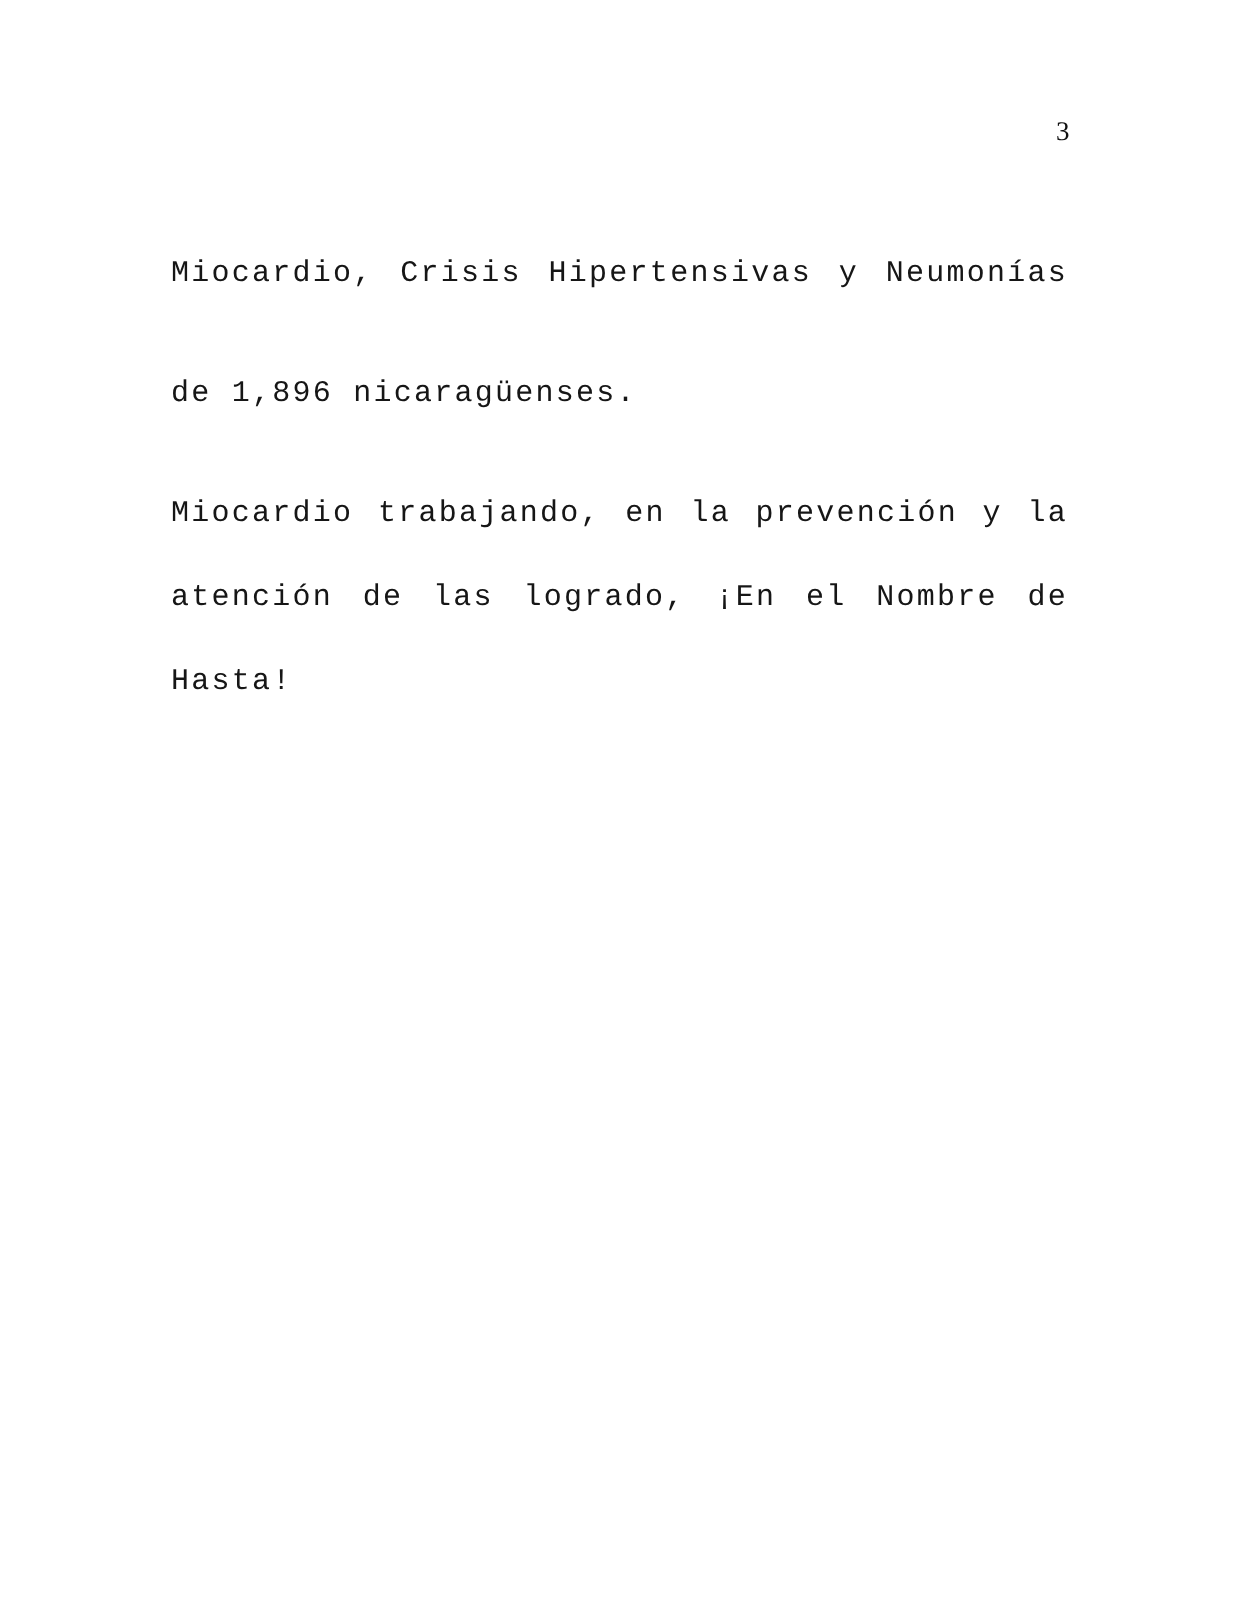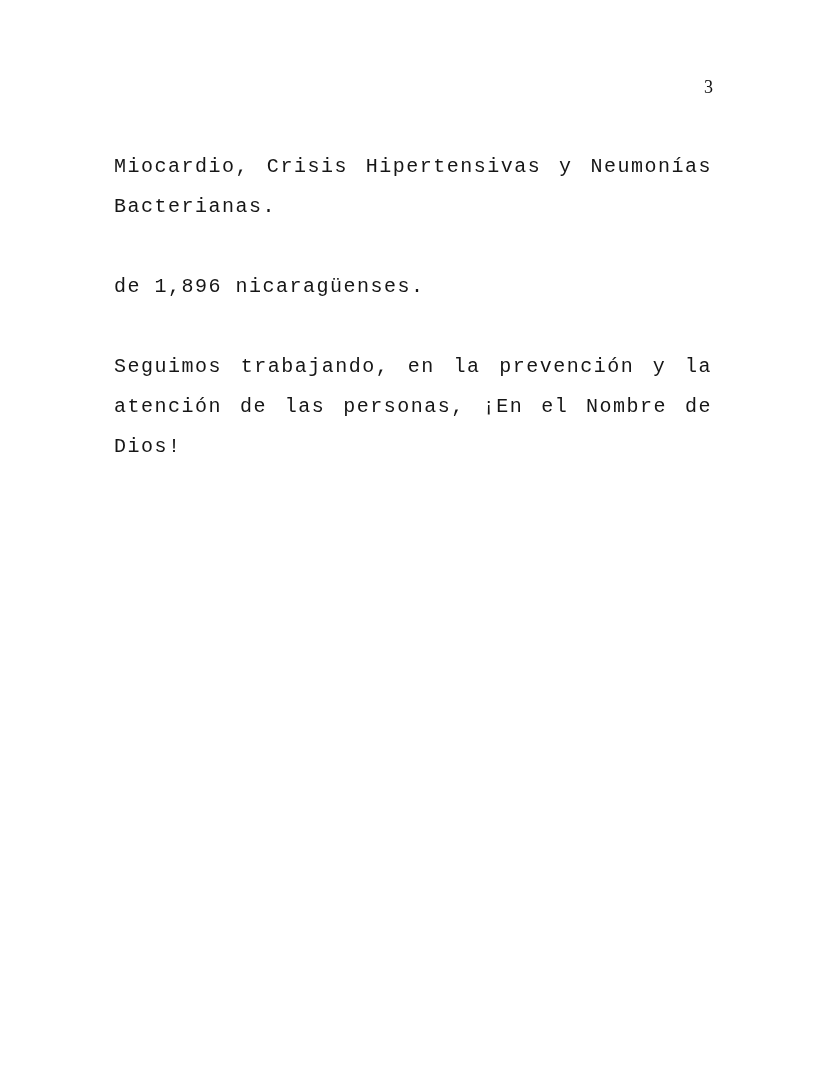--- a/index.html
+++ b/index.html
@@ -33,39 +33,39 @@
     font-size: 20px;
     letter-spacing: 1.5px;
     line-height: 40px;
     color: #161616;
   }
   .paragraph {
     margin: 0 0 40px 0;
   }
   .text-line {
     white-space: nowrap;
+    margin-top: 16px;
   }
   .text-line.justified {
     text-align: justify;
     text-align-last: justify;
     white-space: normal;
   }
 </style>
 </head>
 <body>
 
 <div class="page">
   <div class="page-number">3</div>
   <div class="content" id="content">
       <div class="paragraph">
         <div class="text-line justified">Miocardio, Crisis Hipertensivas y Neumonías</div>
-        <div class="text-line">Bacterianas.</div>
       </div>
       <div class="paragraph">
         <div class="text-line">de 1,896 nicaragüenses.</div>
       </div>
       <div class="paragraph">
-        <div class="text-line justified">Seguimos trabajando, en la prevención y la</div>
-        <div class="text-line justified">atención de las personas, ¡En el Nombre de</div>
-        <div class="text-line">Dios!</div>
+        <div class="text-line justified">Miocardio trabajando, en la prevención y la</div>
+        <div class="text-line justified">atención de las logrado, ¡En el Nombre de</div>
+        <div class="text-line">Hasta!</div>
       </div>
     </div>
 </div>
 
 </body></html>

